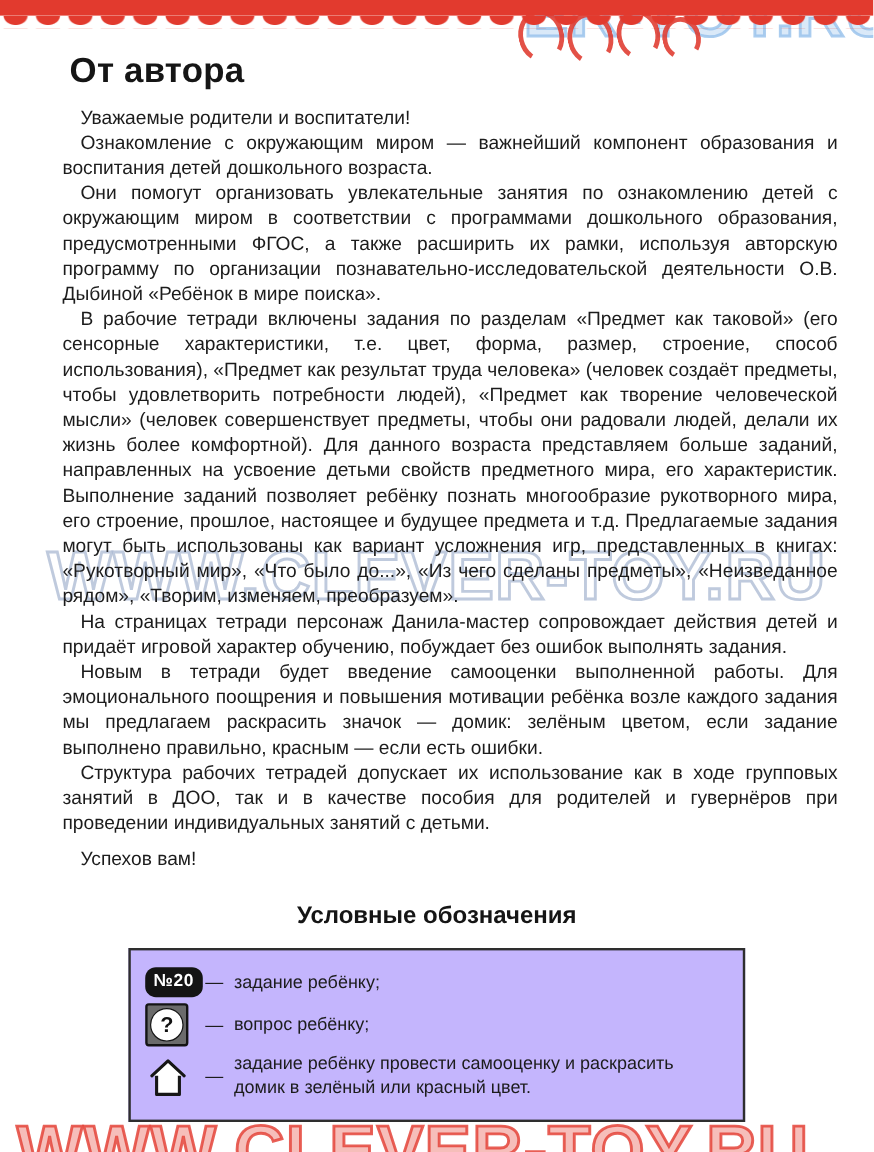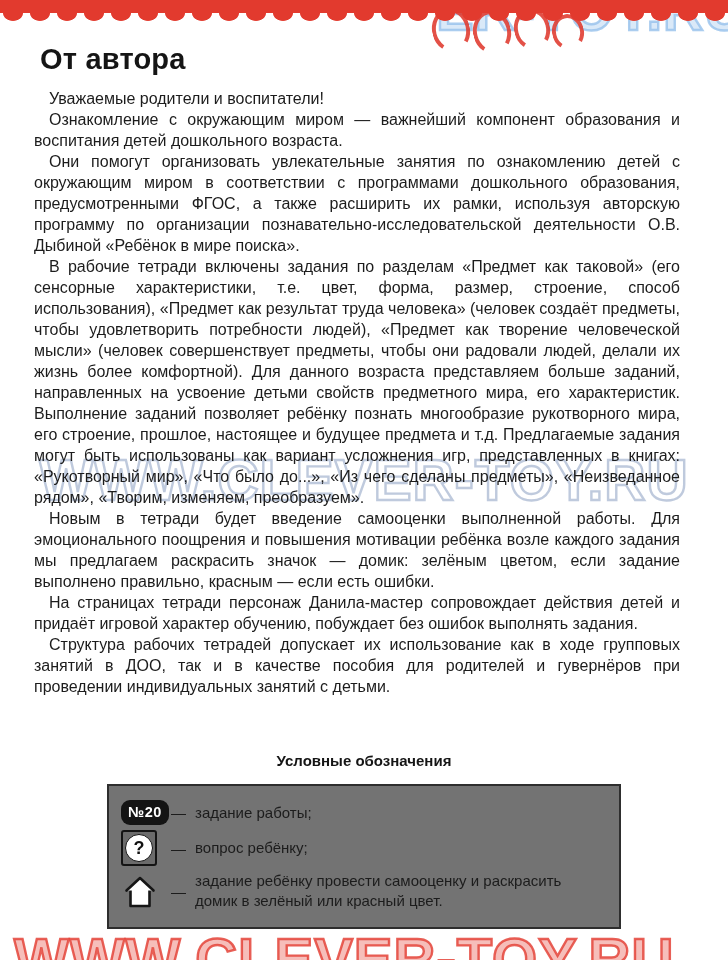--- a/index.html
+++ b/index.html
@@ -33,29 +33,29 @@
     .wm { color:transparent; -webkit-text-stroke:2.4px rgba(169,184,209,0.75); }
     .wm-top    { -webkit-text-stroke-color:rgba(150,193,235,0.8); }
     .wm-bottom { -webkit-text-stroke-color:rgba(228,68,58,0.85); }
   }
   .wm-middle { position:absolute; top:447px; left:50%; transform:translateX(-50%); font-size:57px; z-index:1; }
   .wm-top-wrap { position:absolute; top:0; right:0; width:290px; height:52px; overflow:hidden; z-index:2; }
   .wm-top { position:absolute; top:-22px; right:-18px; font-size:56px; color:rgba(150,193,235,0.35); }
   .wm-bottom { position:absolute; bottom:-32px; left:14px; font-size:58px; z-index:2; color:rgba(228,68,58,0.35); }
 
   
-  .content { position:absolute; top:42px; left:34px; width:646px; z-index:7; }
+  .content { position:absolute; top:42px; left:52px; width:646px; z-index:7; }
   .content h1 { font-size:29px; line-height:34px; margin:0 0 12px 6px; color:#151515; letter-spacing:0.2px; }
   .content p { margin:0; font-size:16px; line-height:21px; text-align:justify; text-indent:15px; color:#1c1c1c; }
   .content p.closing { margin-top:9px; text-align:left; }
 
   
   .legend { position:absolute; top:752px; left:0; width:100%; z-index:7; }
-  .legend h2 { font-size:15px; text-align:center; margin:0 0 15px 0; color:#151515; }
-  .legend-box { width:486px; margin:0 auto; border:2px solid #2e2e2e; padding:9px 12px 11px 12px; background:#737373; }
+  .legend h2 { font-size:20px; text-align:center; margin:0 0 15px 0; color:#151515; }
+  .legend-box { width:486px; margin:0 auto; border:2px solid #2e2e2e; padding:9px 12px 11px 12px; background:#c4b5fd; }
   .legend-row { display:flex; align-items:center; margin:5px 0; font-size:15px; color:#1c1c1c; }
   .icon-cell { flex:0 0 50px; display:flex; align-items:center; }
   .dash { margin-right:9px; flex:0 0 auto; }
   .label { line-height:20px; }
 
   .badge {
     display:inline-block; background:#141414; color:#ffffff; font-weight:bold;
     font-size:14.5px; padding:4px 7px 5px 7px; border-radius:9px; letter-spacing:0.5px;
   }
   .q-square {
@@ -86,35 +86,36 @@
   <div class="curl curl-2"></div>
   <div class="curl curl-3"></div>
   <div class="curl curl-4"></div>
 
   <div class="content">
     <h1>От автора</h1>
     <p>Уважаемые родители и воспитатели!</p>
     <p>Ознакомление с окружающим миром — важнейший компонент образования и воспитания детей дошкольного возраста.</p>
     <p>Они помогут организовать увлекательные занятия по ознакомлению детей с окружающим миром в соответствии с программами дошкольного образования, предусмотренными ФГОС, а также расширить их рамки, используя авторскую программу по организации познавательно-исследовательской деятельности О.В. Дыбиной «Ребёнок в мире поиска».</p>
     <p>В рабочие тетради включены задания по разделам «Предмет как таковой» (его сенсорные характеристики, т.е. цвет, форма, размер, строение, способ использования), «Предмет как результат труда человека» (человек создаёт предметы, чтобы удовлетворить потребности людей), «Предмет как творение человеческой мысли» (человек совершенствует предметы, чтобы они радовали людей, делали их жизнь более комфортной). Для данного возраста представляем больше заданий, направленных на усвоение детьми свойств предметного мира, его характеристик. Выполнение заданий позволяет ребёнку познать многообразие рукотворного мира, его строение, прошлое, настоящее и будущее предмета и т.д. Предлагаемые задания могут быть использованы как вариант усложнения игр, представленных в книгах: «Рукотворный мир», «Что было до...», «Из чего сделаны предметы», «Неизведанное рядом», «Творим, изменяем, преобразуем».</p>
+    <p>На страницах тетради персонаж Данила-мастер сопровождает действия детей и придаёт игровой характер обучению, побуждает без ошибок выполнять задания.</p>
     <p>Новым в тетради будет введение самооценки выполненной работы. Для эмоционального поощрения и повышения мотивации ребёнка возле каждого задания мы предлагаем раскрасить значок — домик: зелёным цветом, если задание выполнено правильно, красным — если есть ошибки.</p>
-    <p>На страницах тетради персонаж Данила-мастер сопровождает действия детей и придаёт игровой характер обучению, побуждает без ошибок выполнять задания.</p>
     <p>Структура рабочих тетрадей допускает их использование как в ходе групповых занятий в ДОО, так и в качестве пособия для родителей и гувернёров при проведении индивидуальных занятий с детьми.</p>
+    <p class="closing">Успехов вам!</p>
   </div>
 
   <div class="legend">
     <h2>Условные обозначения</h2>
     <div class="legend-box">
 
       <div class="legend-row">
         <div class="icon-cell">
           <span class="badge">№20</span>
         </div>
         <span class="dash">—</span>
-        <div class="label">задание работы;</div>
+        <div class="label">задание ребёнку;</div>
       </div>
 
       <div class="legend-row">
         <div class="icon-cell">
           <div class="q-square">
             <div class="q-circle">
               <span>?</span>
             </div>
           </div>
         </div>

